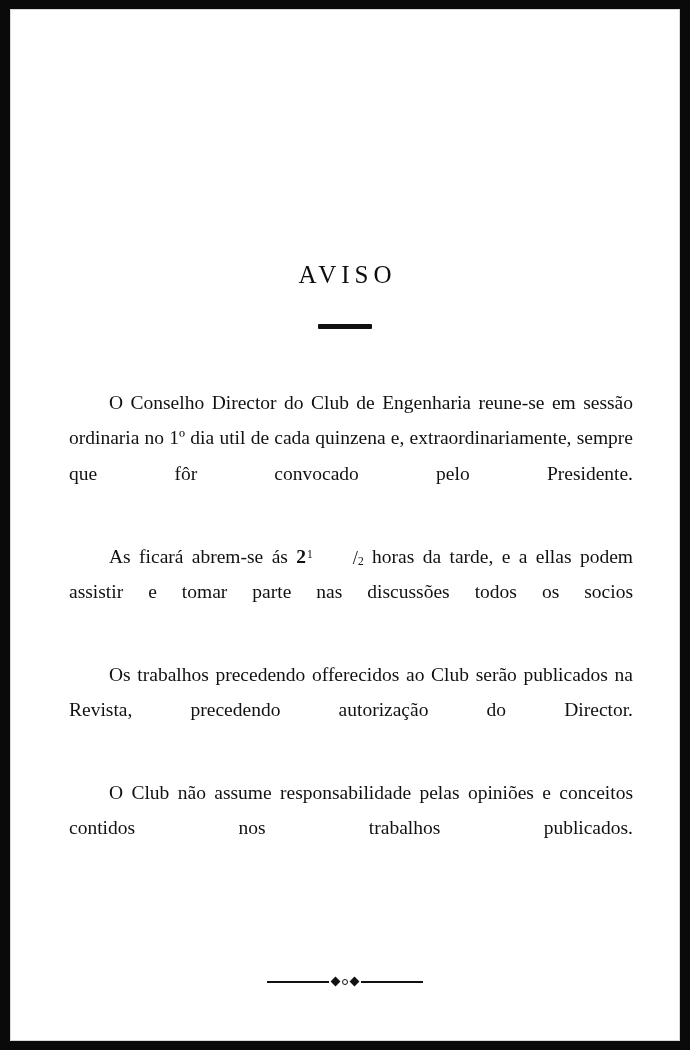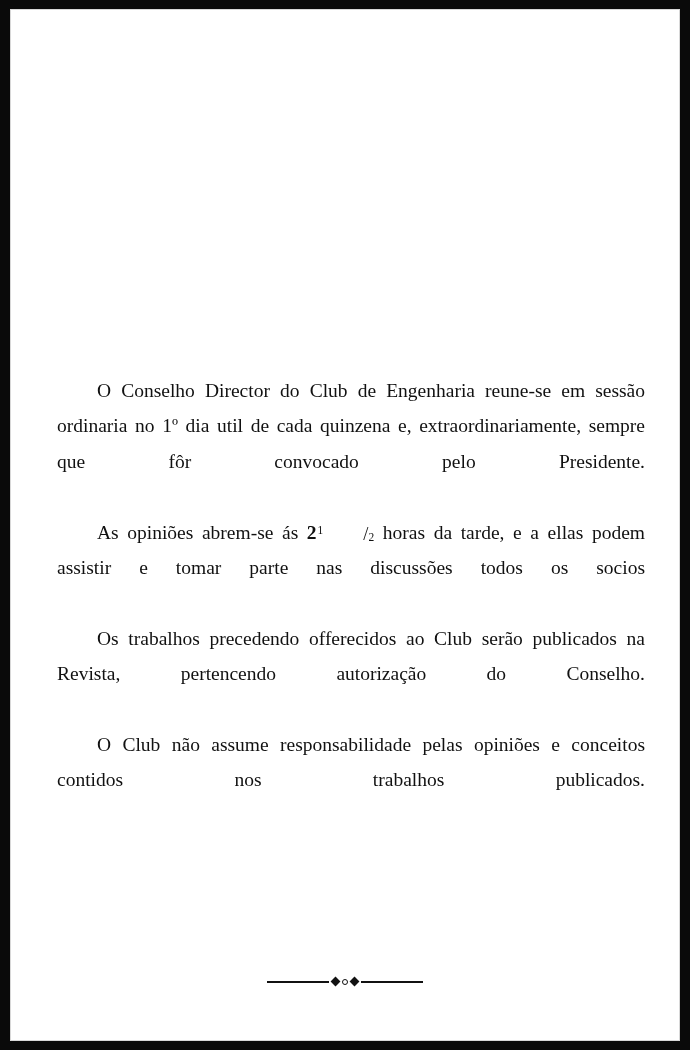--- a/index.html
+++ b/index.html
@@ -62,21 +62,21 @@
     left: 46px;
     top: 363px;
     width: 588px;
     font-size: 19.5px;
     line-height: 35.4px;
     color: #111111;
     text-align: justify;
     text-justify: inter-word;
   }
   .para {
-    margin: 0;
+    margin: 12px;
     text-indent: 40px;
     text-align: justify;
   }
   
   .para::after {
     content: "";
     display: inline-block;
     width: 100%;
   }
 
@@ -148,33 +148,37 @@
     background: #ffffff;
     box-sizing: border-box;
   }
 </style>
 </head>
 <body>
 
 <div class="scan-frame">
   <div class="page">
 
+    <div class="heading-block">
+      <div class="doc-title">AVISO</div>
+      <div class="title-rule"></div>
+    </div>
 
     <div class="body-text">
 
       <p class="para">
         <span>O Conselho Director do Club de Engenharia reune-se em sessão ordinaria no 1º dia util de cada quinzena e, extraordinariamente, sempre que fôr convocado pelo Presidente.</span>
       </p>
 
       <p class="para">
-        <span>As opiniões abrem-se ás </span><span class="bold">2</span><span class="frac"><sup>1</sup><span class="slash">/</span><sub>2</sub></span><span> horas da tarde, e a ellas podem assistir e tomar parte nas discussões todos os socios</span>
+        <span>As ficará abrem-se ás </span><span class="bold">2</span><span class="frac"><sup>1</sup><span class="slash">/</span><sub>2</sub></span><span> horas da tarde, e a ellas podem assistir e tomar parte nas discussões todos os socios</span>
       </p>
 
       <p class="para">
-        <span>Os trabalhos precedendo offerecidos ao Club serão publicados na </span><span class="italic">Revista</span><span>, pertencendo autorização do Conselho.</span>
+        <span>Os trabalhos precedendo offerecidos ao Club serão publicados na </span><span class="italic">Revista</span><span>, precedendo autorização do Director.</span>
       </p>
 
 
 
       <p class="para">
         <span>O Club não assume responsabilidade pelas opiniões e conceitos contidos nos trabalhos publicados.</span>
       </p>
 
     </div>
 

